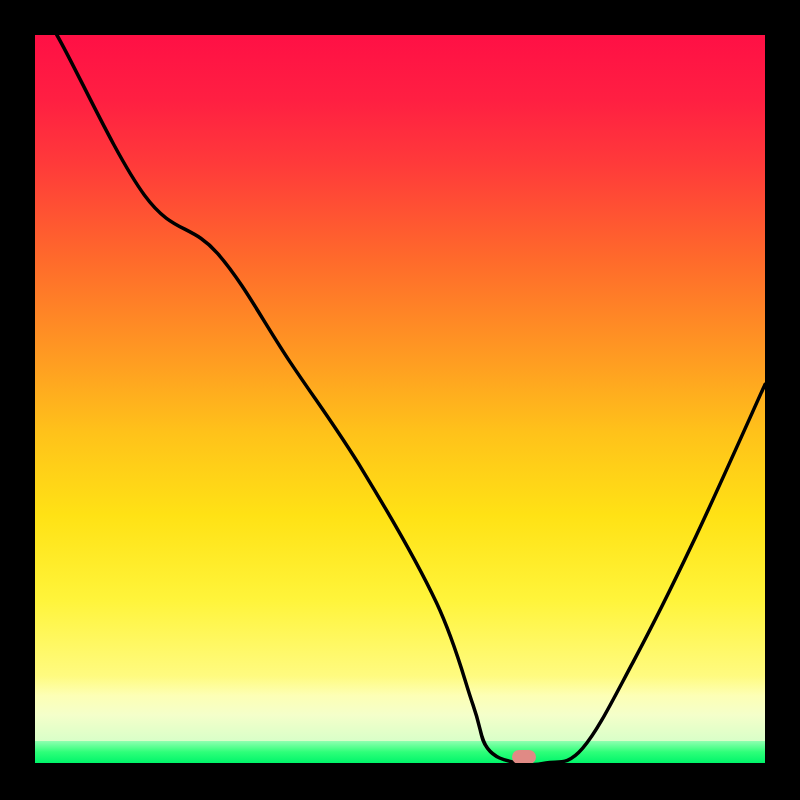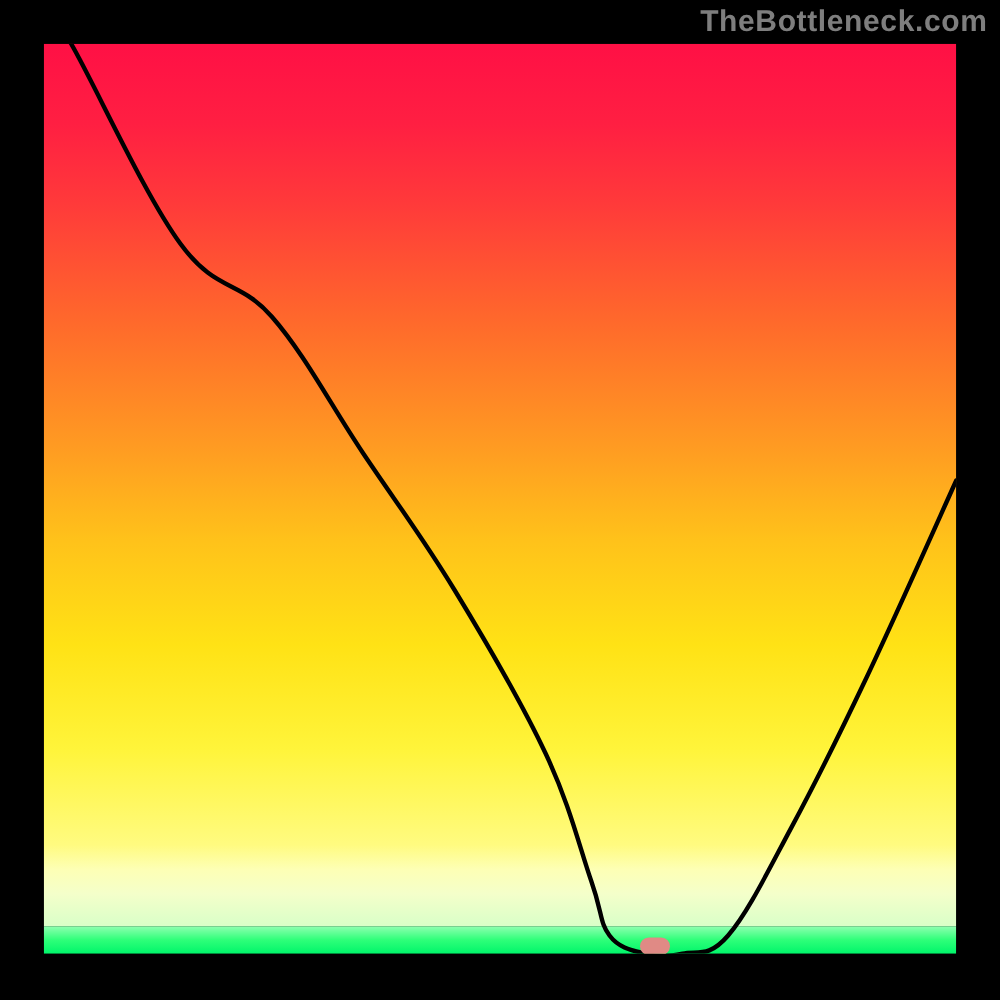--- a/index.html
+++ b/index.html
@@ -90,21 +90,20 @@
     border-radius: 7px;
     background: #e08a85;
     z-index: 6;
     transform: translate(-50%, -50%);
   }
 </style>
 </head>
 <body>
 
 <div class="frame">
-  <div class="watermark">TheBottleneck.com</div>
 
   <div class="plot-area">
     <div class="gradient">
       <div class="grad-main"></div>
       <div class="grad-pale"></div>
       <div class="grad-green"></div>
     </div>
 
     <svg class="curve" viewBox="0 0 730 728" preserveAspectRatio="none">
       <path d="M 0.0 -29.1 C 3.9 -23.9, 2.2 -34.1, 21.9 0.0 C 41.6 34.1, 80.6 120.8, 109.5 160.2 C 138.4 199.5, 156.2 188.3, 182.5 218.4 C 208.8 248.5, 229.2 288.3, 255.5 327.6 C 281.8 366.9, 302.2 393.6, 328.5 436.8 C 354.8 480.0, 381.8 525.9, 401.5 567.8 C 421.2 609.8, 428.8 643.6, 438.0 669.8 C 447.2 696.0, 444.7 703.0, 452.6 713.4 C 460.5 723.9, 471.3 725.4, 481.8 728.0 C 492.3 730.6, 499.2 730.6, 511.0 728.0 C 522.8 725.4, 531.7 731.8, 547.5 713.4 C 563.3 695.1, 578.9 662.8, 598.6 626.1 C 618.3 589.4, 633.3 559.4, 657.0 509.6 C 680.7 459.8, 716.9 378.3, 730.0 349.4" fill="none" stroke="#000" stroke-width="3.5" stroke-linecap="round" stroke-linejoin="round"></path>

